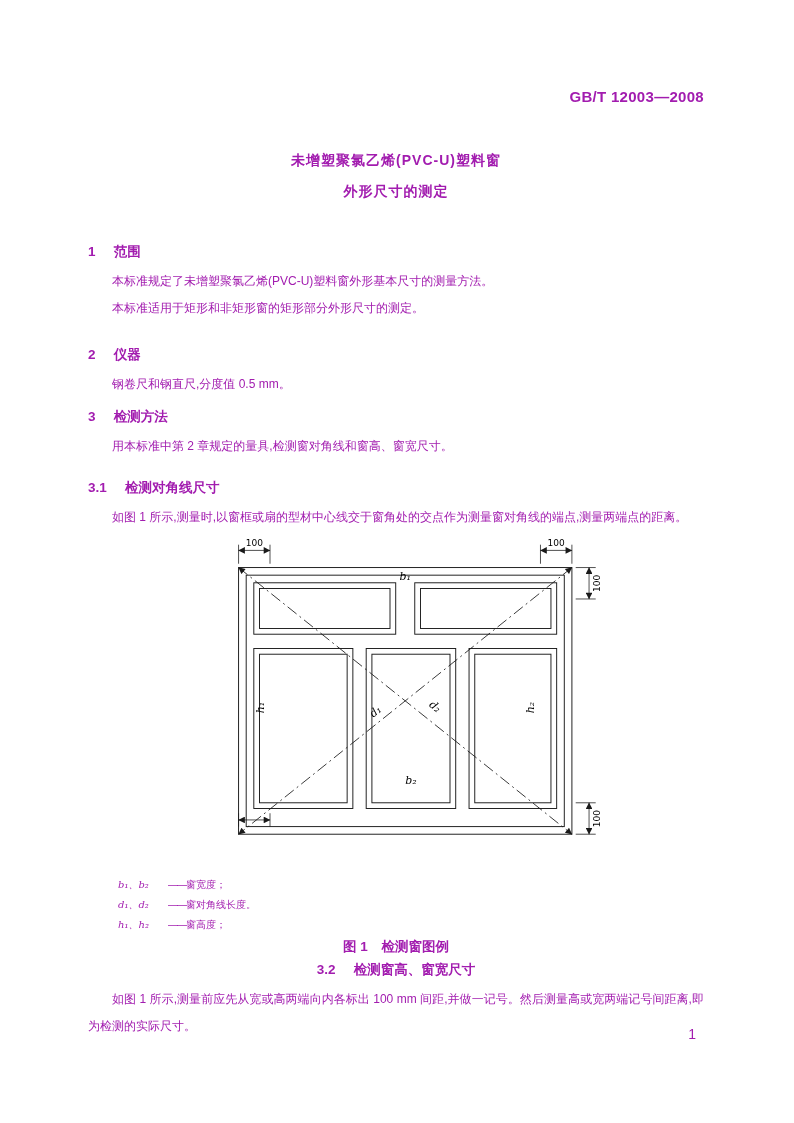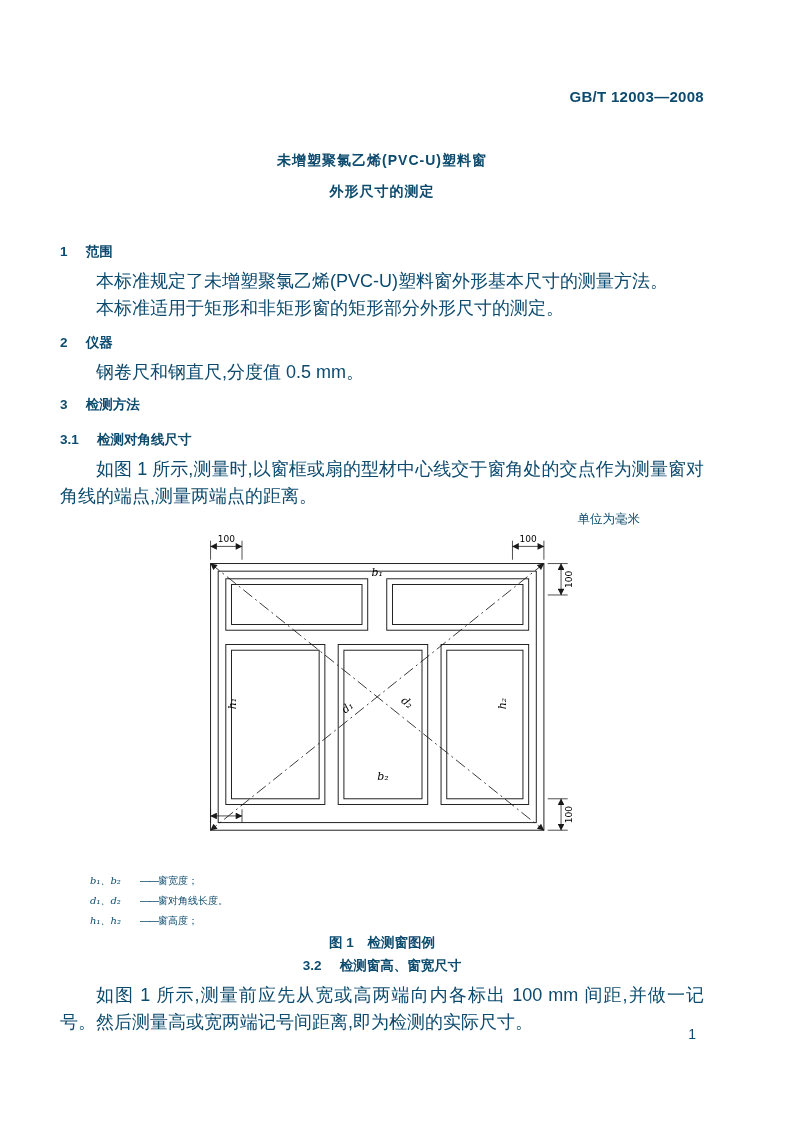--- a/index.html
+++ b/index.html
@@ -2,23 +2,23 @@
 <html><head>
 <meta charset="utf-8">
 <style>
   html,body { margin:0; padding:0; background:#ffffff; }
   .page {
     position:relative;
     width:794px; height:1123px;
     margin:0 auto;
     background:#fff;
     box-sizing:border-box;
-    padding:88px 90px 0 60px;
+    padding:88px 90px 0 88px;
     font-family:"Liberation Sans","DejaVu Sans",sans-serif;
-    color:#0c4a6e;
+    color:#a21caf;
     overflow:hidden;
   }
   .doc-code {
     text-align:right;
     font-weight:bold;
     font-size:15px;
     letter-spacing:0.3px;
   }
   .doc-title {
     margin-top:40px;
@@ -29,28 +29,28 @@
     letter-spacing:1px;
   }
   .sec-h {
     font-size:13.5px;
     font-weight:bold;
     margin:0 0 9px 0;
     line-height:15px;
   }
   .sec-h .h-num { display:inline-block; margin-right:1.35em; }
   .para {
-    font-size:18px;
+    font-size:12px;
     line-height:27px;
     text-indent:2em;
     margin:0;
     text-align:justify;
   }
   #h1 { margin-top:37px; }
-  #h2 { margin-top:13px; }
+  #h2 { margin-top:25px; }
   #h3 { margin-top:11px; }
   #h31 { margin-top:20px; }
   #h32 { margin-top:7px;text-align:center; }
   .unit-note {
     text-align:right;
     font-size:12.5px;
     margin:2px 64px 0 0;
     line-height:15px;
   }
   .fig-wrap { margin:3px 0 0 122px; }
@@ -98,27 +98,27 @@
   <p class="para">本标准适用于矩形和非矩形窗的矩形部分外形尺寸的测定。</p>
 
   <div class="sec-h" id="h2">
     <span class="h-num">2</span><span>仪器</span>
   </div>
   <p class="para">钢卷尺和钢直尺,分度值 0.5 mm。</p>
 
   <div class="sec-h" id="h3">
     <span class="h-num">3</span><span>检测方法</span>
   </div>
+  <p class="para">用本标准中第 2 章规定的量具,检测窗对角线和窗高、窗宽尺寸。</p>
 
   <div class="sec-h" id="h31">
     <span class="h-num">3.1</span><span>检测对角线尺寸</span>
   </div>
   <p class="para">如图 1 所示,测量时,以窗框或扇的型材中心线交于窗角处的交点作为测量窗对角线的端点,测量两端点的距离。</p>
 
-  <div class="unit-note">单位为毫米</div>
 
   <div class="fig-wrap">
     <svg width="400" height="329" viewBox="0 0 420 345">
       <defs>
         <marker id="arr" viewBox="0 0 10 10" refX="9.5" refY="5" markerWidth="9" markerHeight="7" markerUnits="userSpaceOnUse" orient="auto-start-reverse">
           <path d="M0,0 L10,5 L0,10 z" fill="#1a1a1a"></path>
         </marker>
       </defs>
 
       <rect class="ln" x="30" y="35" width="350" height="280"></rect>

